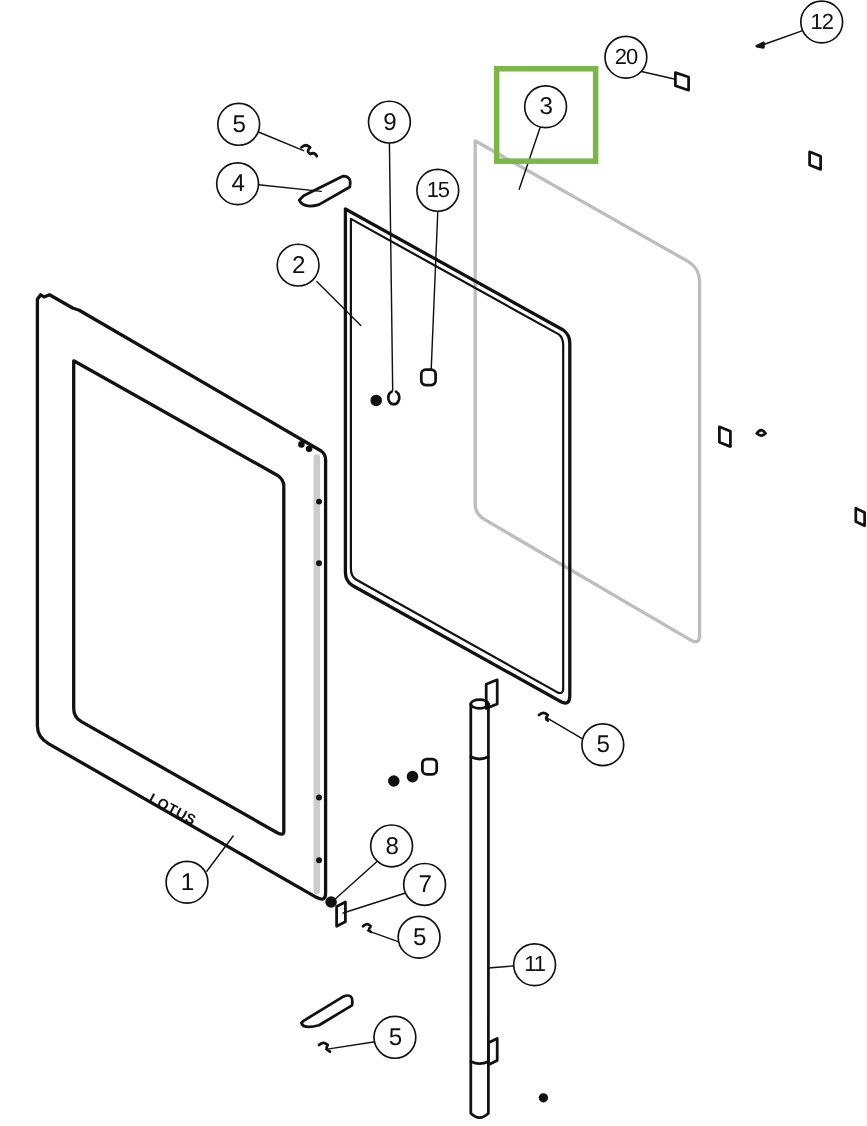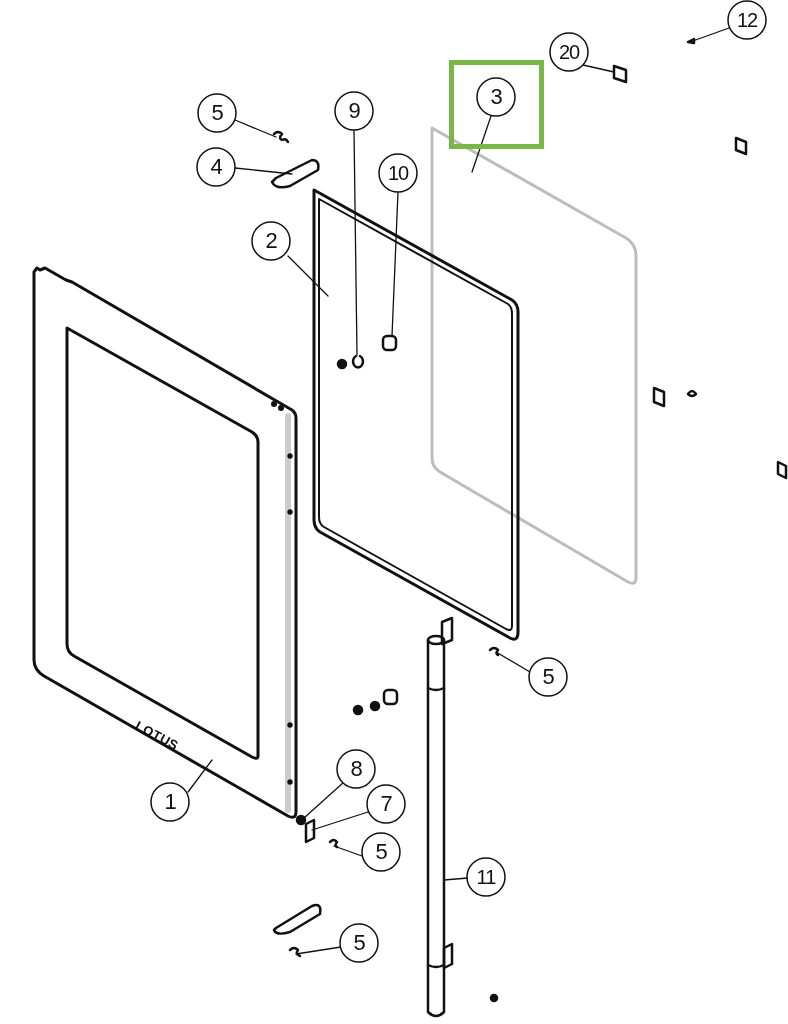--- a/index.html
+++ b/index.html
@@ -130,16 +130,16 @@
 <div class="callout-label" style="left:271px;top:241px">2</div>
 <div class="callout-label" style="left:496px;top:97px">3</div>
 <div class="callout-label" style="left:216px;top:167px">4</div>
 <div class="callout-label" style="left:217px;top:113px">5</div>
 <div class="callout-label" style="left:548px;top:677px">5</div>
 <div class="callout-label" style="left:381px;top:852px">5</div>
 <div class="callout-label" style="left:359px;top:943px">5</div>
 <div class="callout-label" style="left:386px;top:804px">7</div>
 <div class="callout-label" style="left:356px;top:769px">8</div>
 <div class="callout-label" style="left:354px;top:111px">9</div>
-<div class="callout-label wide" style="left:398px;top:173px">10</div>
+<div class="callout-label wide" style="left:398px;top:173px">15</div>
 <div class="callout-label wide" style="left:486px;top:877px">11</div>
 <div class="callout-label wide" style="left:747px;top:20px">12</div>
 <div class="callout-label wide" style="left:569px;top:52px">20</div>
 
 </body></html>

